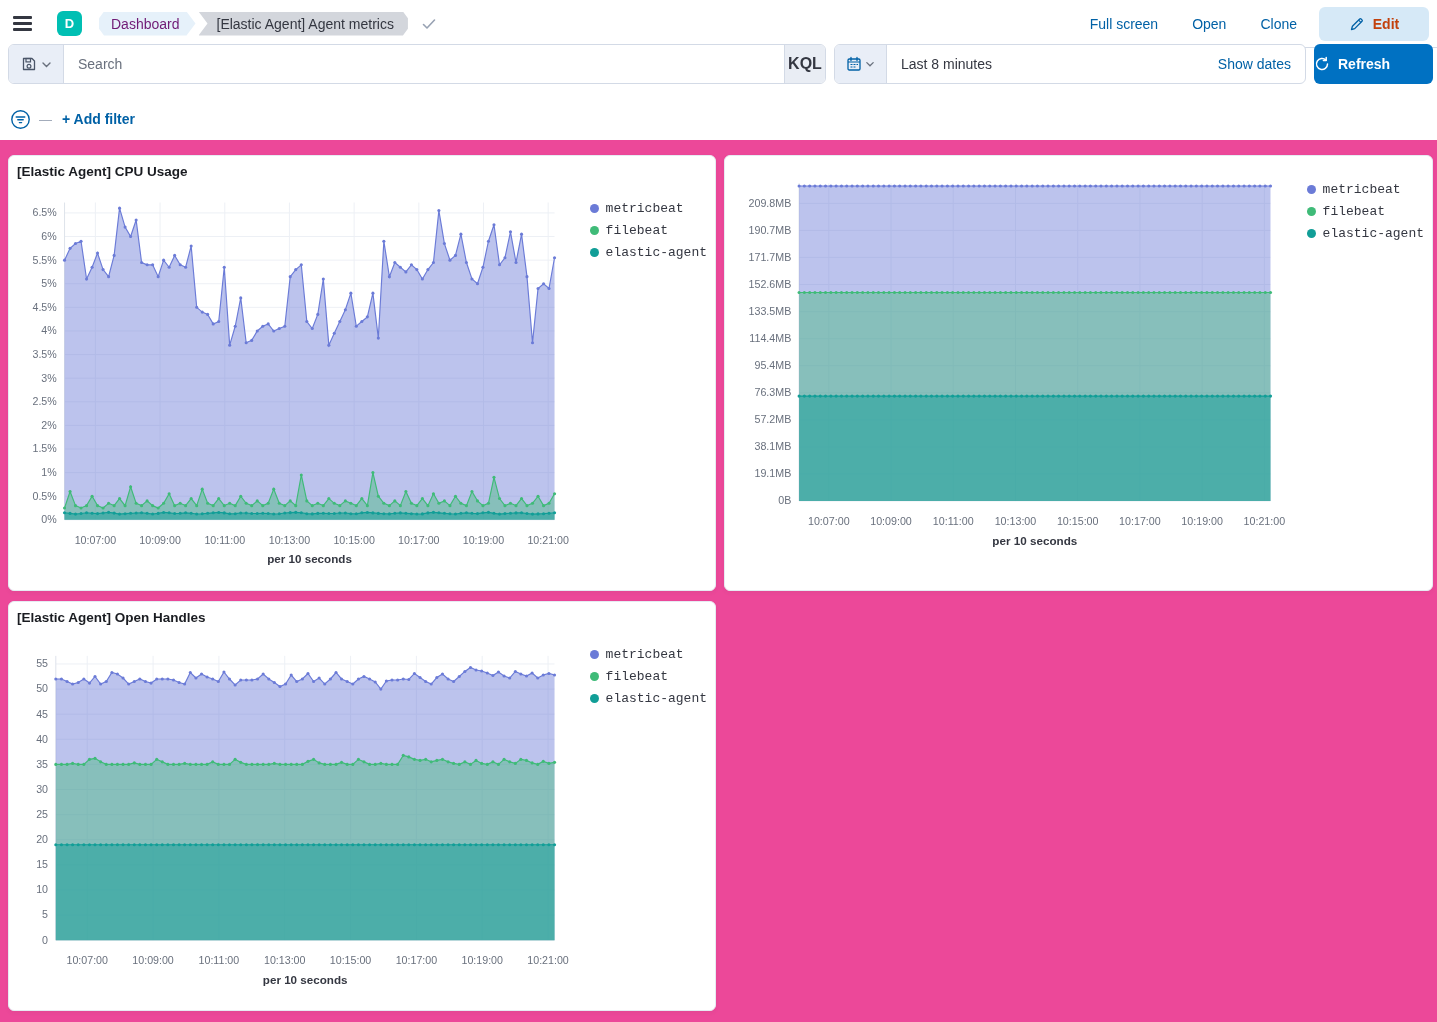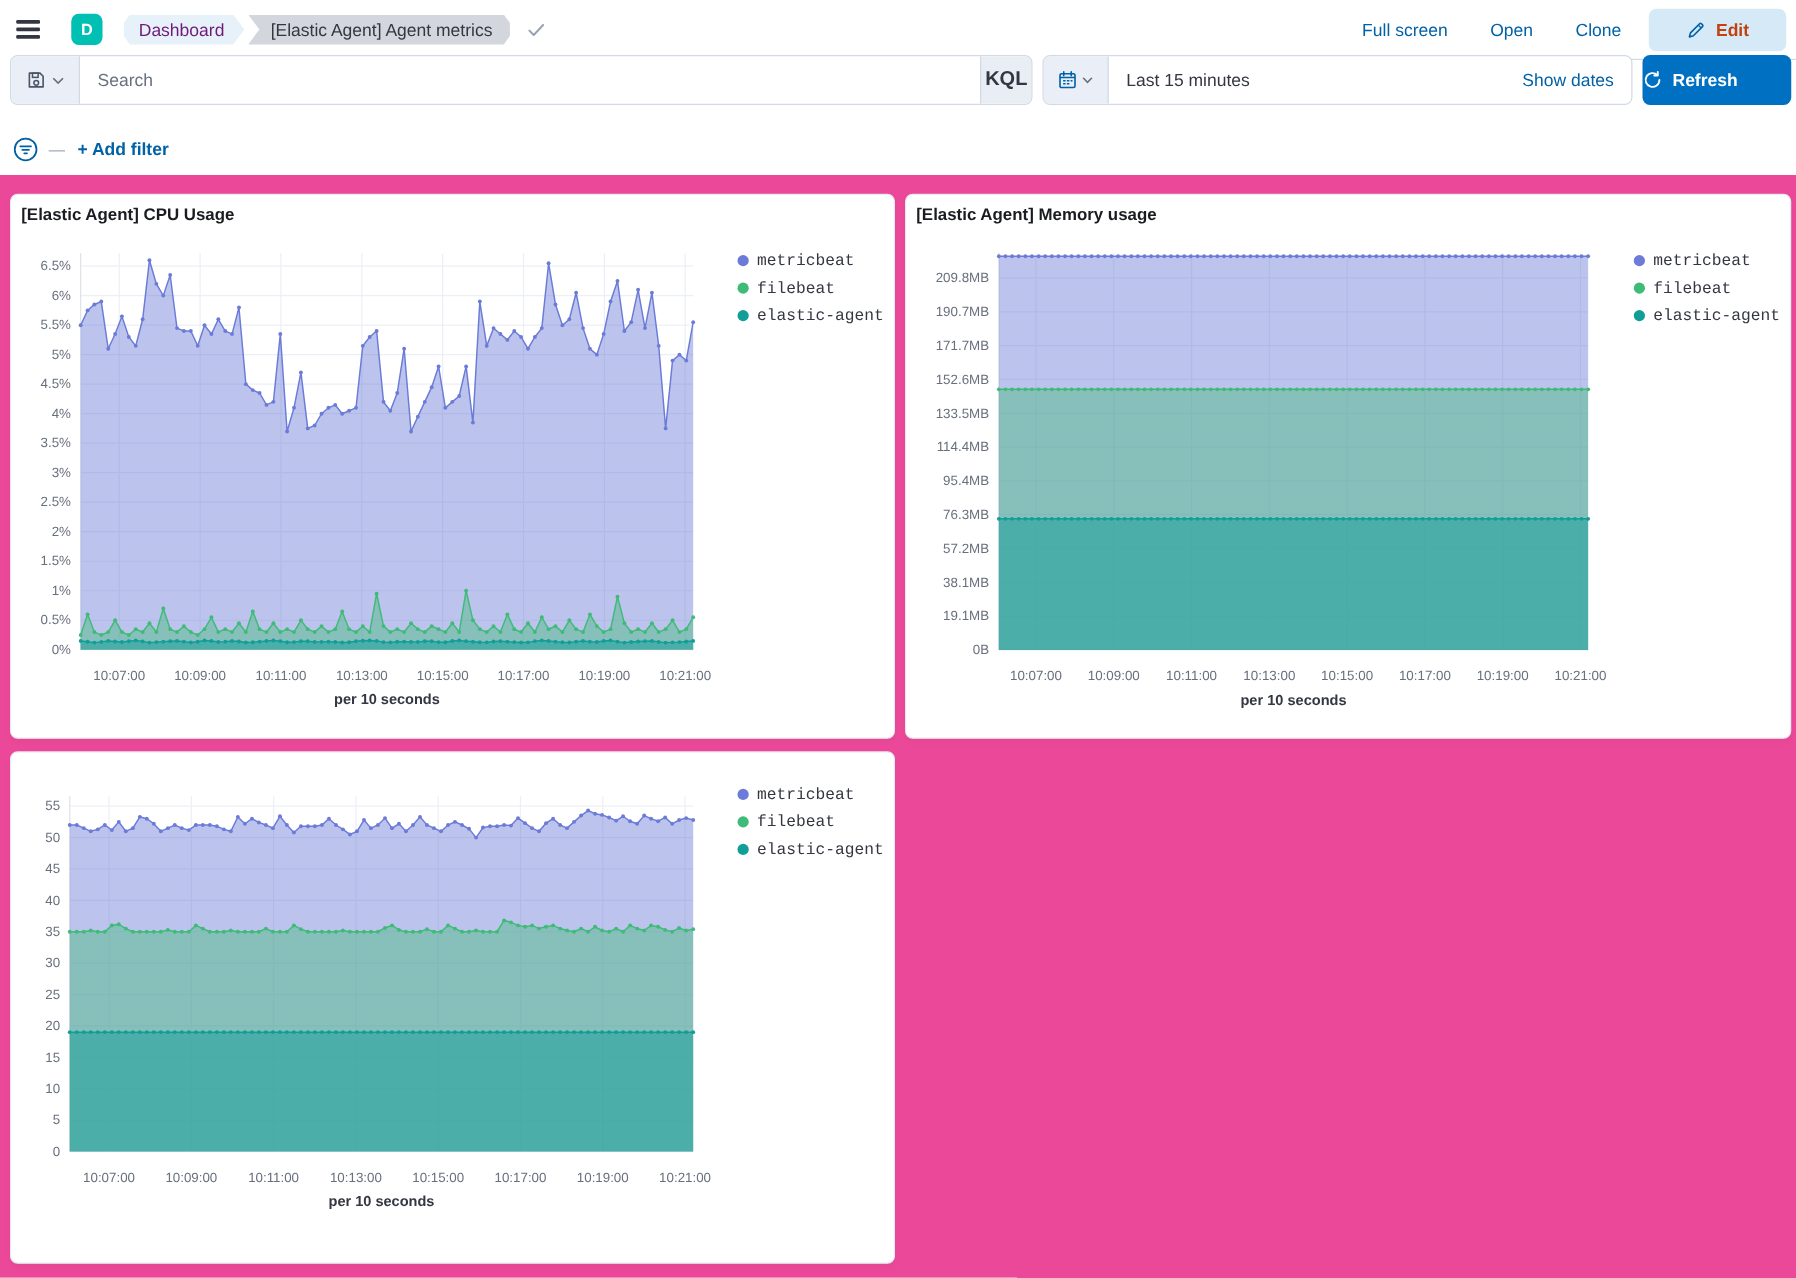--- a/index.html
+++ b/index.html
@@ -139,21 +139,21 @@
             <path d="M5 1.5v3M11 1.5v3" stroke="#0061a6" stroke-width="1.3" stroke-linecap="round"></path>
             <path d="M4.5 8.5h2M7.5 8.5h2M10.5 8.5h1.5M4.5 11h2M7.5 11h2" stroke="#0061a6" stroke-width="1.2"></path>
           </svg>
       </span>
       <span>
         <svg class="icon-svg" width="10" height="10" viewBox="0 0 11 11">
             <path d="M2 4l3.5 3.5L9 4" fill="none" stroke="#69707d" stroke-width="1.4" stroke-linecap="round"></path>
           </svg>
       </span>
     </div>
-    <div class="date-text">Last 15 minutes</div>
+    <div class="date-text">Last 8 minutes</div>
     <div class="show-dates">Show dates</div>
   </div>
 
   <button class="refresh-btn">
     <span>
       <svg class="icon-svg" width="16" height="16" viewBox="0 0 16 16">
           <path d="M13.5 8a5.5 5.5 0 1 1-1.6-3.9" fill="none" stroke="#fff" stroke-width="1.5" stroke-linecap="round"></path>
           <path d="M12.2 1.6v2.8H9.4" fill="none" stroke="#fff" stroke-width="1.5" stroke-linecap="round" stroke-linejoin="round"></path>
         </svg>
     </span>
@@ -512,21 +512,20 @@
           </div>
           <div class="legend-item">
             <span class="legend-dot" style="background: rgb(17, 158, 151);"></span>
             <span class="legend-label">elastic-agent</span>
           </div>
         </div>
     </div>
   </section>
 
   <section class="panel p-mem">
-    <h2 class="panel-title">[Elastic Agent] Memory usage</h2>
     <div class="chart-row">
       <svg width="586" height="400" viewBox="0 0 586 400">
           <line x1="68" x2="553" y1="341" y2="341" stroke="#eceff5" stroke-width="1"></line>
           <text x="60" y="344.5" text-anchor="end" fill="#69707d" font-size="11">0B</text>
           <line x1="68" x2="553" y1="313.1174107142857" y2="313.1174107142857" stroke="#eceff5" stroke-width="1"></line>
           <text x="60" y="316.6174107142857" text-anchor="end" fill="#69707d" font-size="11">19.1MB</text>
           <line x1="68" x2="553" y1="285.3808035714286" y2="285.3808035714286" stroke="#eceff5" stroke-width="1"></line>
           <text x="60" y="288.8808035714286" text-anchor="end" fill="#69707d" font-size="11">38.1MB</text>
           <line x1="68" x2="553" y1="257.49821428571425" y2="257.49821428571425" stroke="#eceff5" stroke-width="1"></line>
           <text x="60" y="260.99821428571425" text-anchor="end" fill="#69707d" font-size="11">57.2MB</text>
@@ -852,20 +851,21 @@
           </div>
           <div class="legend-item">
             <span class="legend-dot" style="background: rgb(17, 158, 151);"></span>
             <span class="legend-label">elastic-agent</span>
           </div>
         </div>
     </div>
   </section>
 
   <section class="panel p-oh">
+    <h2 class="panel-title">[Elastic Agent] Open Handles</h2>
     <div class="chart-row">
       <svg width="586" height="374" viewBox="0 0 586 374">
           <line x1="40" x2="554" y1="315" y2="315" stroke="#eceff5" stroke-width="1"></line>
           <text x="32" y="318.5" text-anchor="end" fill="#69707d" font-size="11">0</text>
           <line x1="40" x2="554" y1="289.11660777385157" y2="289.11660777385157" stroke="#eceff5" stroke-width="1"></line>
           <text x="32" y="292.61660777385157" text-anchor="end" fill="#69707d" font-size="11">5</text>
           <line x1="40" x2="554" y1="263.2332155477032" y2="263.2332155477032" stroke="#eceff5" stroke-width="1"></line>
           <text x="32" y="266.7332155477032" text-anchor="end" fill="#69707d" font-size="11">10</text>
           <line x1="40" x2="554" y1="237.34982332155477" y2="237.34982332155477" stroke="#eceff5" stroke-width="1"></line>
           <text x="32" y="240.84982332155477" text-anchor="end" fill="#69707d" font-size="11">15</text>

